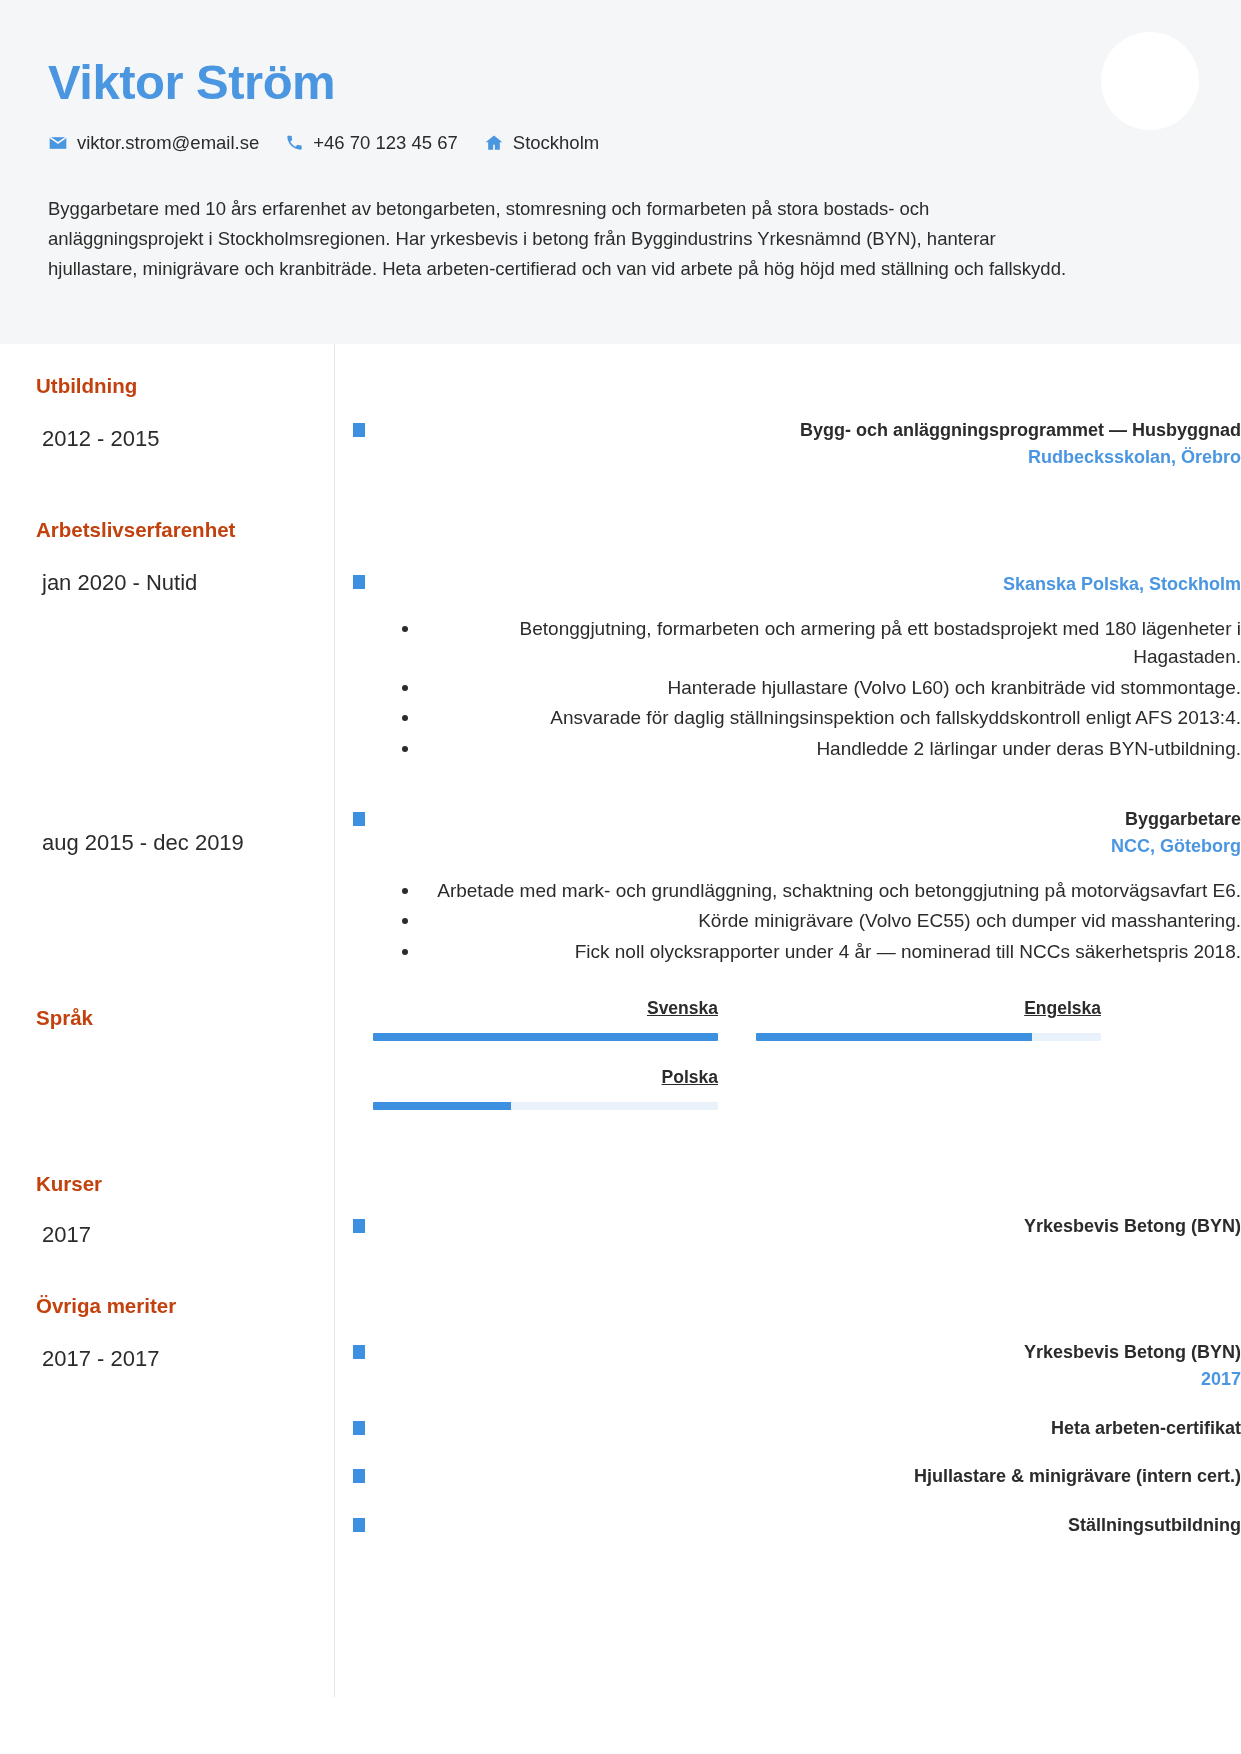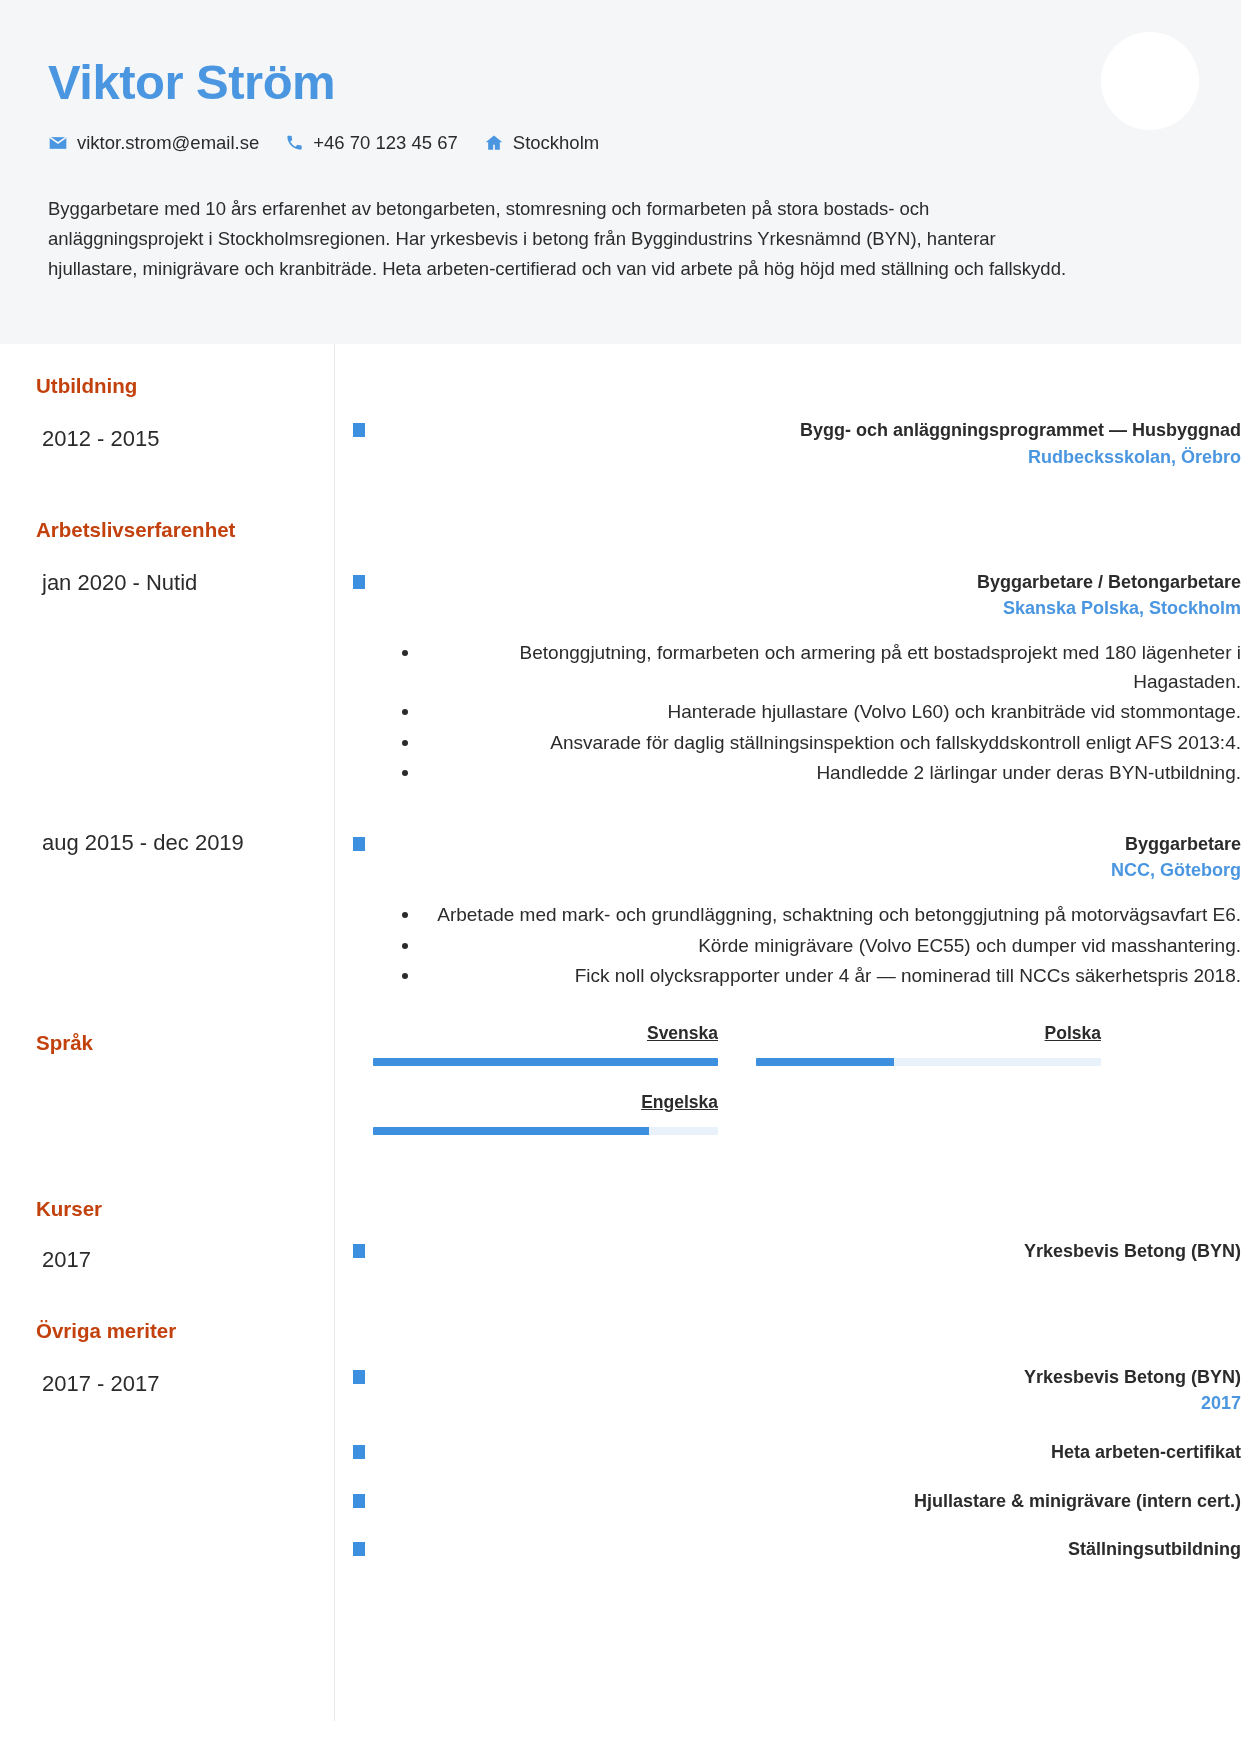--- a/index.html
+++ b/index.html
@@ -247,21 +247,20 @@
       <div style="height:222px"></div>
       <p class="period">aug 2015 - dec 2019</p>
     </div>
 
     <div class="right-col">
       <div style="height:100px"></div>
 
       <div class="entry">
         <span class="marker"></span>
         <div>
-          <p class="entry-title">Byggarbetare / Betongarbetare</p>
           <p class="entry-sub">Skanska Polska, Stockholm</p>
           <ul class="bullets">
             <li>Betonggjutning, formarbeten och armering på ett bostadsprojekt med 180 lägenheter i Hagastaden.</li>
             <li>Hanterade hjullastare (Volvo L60) och kranbiträde vid stommontage.</li>
             <li>Ansvarade för daglig ställningsinspektion och fallskyddskontroll enligt AFS 2013:4.</li>
             <li>Handledde 2 lärlingar under deras BYN-utbildning.</li>
           </ul>
         </div>
       </div>
 
@@ -292,33 +291,33 @@
       <div class="lang-grid">
 
         <div>
           <p class="lang-name">Svenska</p>
           <div class="bar-track">
             <div class="bar-fill" style="width: 100%;"></div>
           </div>
         </div>
 
         <div>
+          <p class="lang-name">Engelska</p>
+          <div class="bar-track">
+            <div class="bar-fill" style="width: 80%;"></div>
+          </div>
+        </div>
+
+        <div>
           <p class="lang-name">Polska</p>
           <div class="bar-track">
             <div class="bar-fill" style="width: 40%;"></div>
           </div>
         </div>
 
-        <div>
-          <p class="lang-name">Engelska</p>
-          <div class="bar-track">
-            <div class="bar-fill" style="width: 80%;"></div>
-          </div>
-        </div>
-
         <div></div>
       </div>
     </div>
   </div>
 
   <div class="section">
     <div class="left-col">
       <div style="height:62px"></div>
       <h2 class="section-title">Kurser</h2>
       <div style="height:20px"></div>

